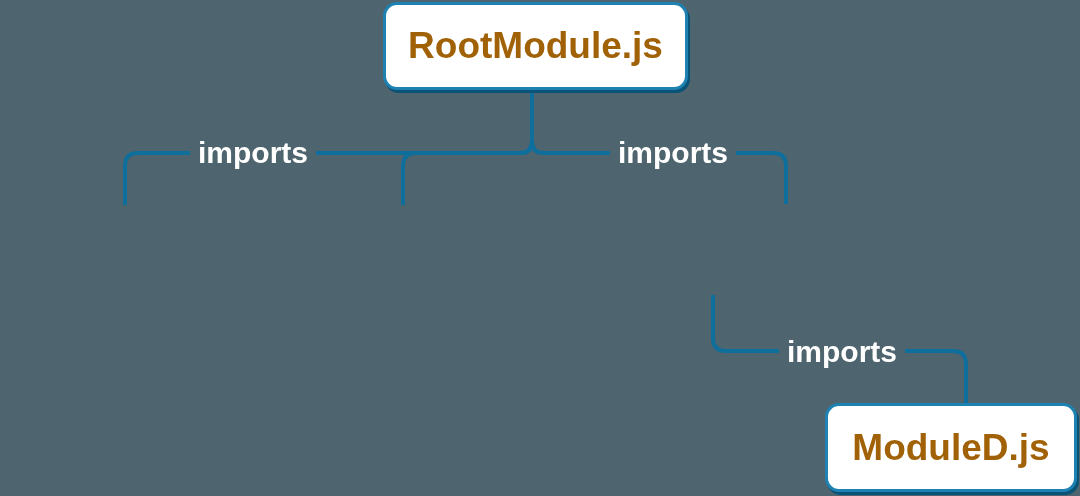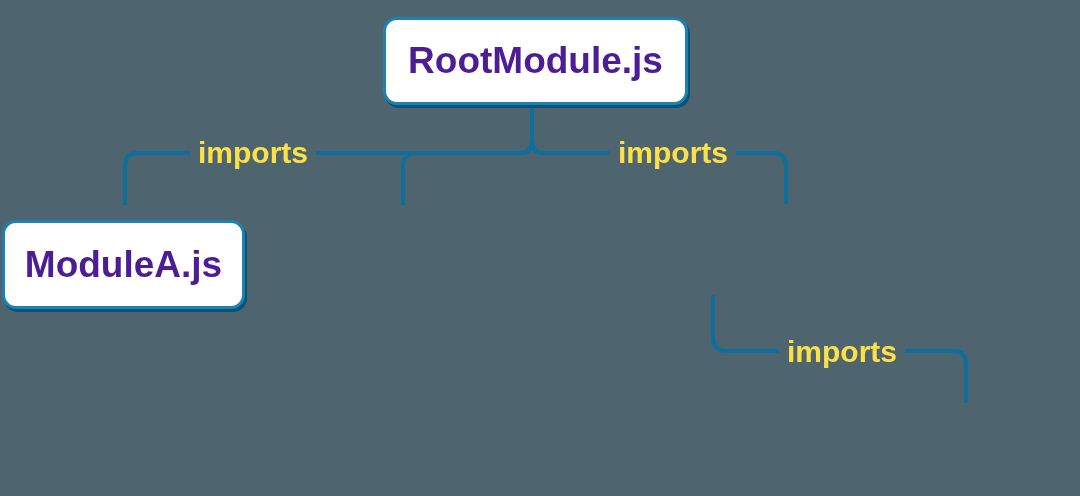--- a/index.html
+++ b/index.html
@@ -31,37 +31,36 @@
   .node {
     position: absolute;
     box-sizing: border-box;
     background: #ffffff;
     border: 3px solid #1d82b2;
     border-radius: 14px;
     box-shadow: 2px 3px 0 0 #0b5277;
     display: flex;
     align-items: center;
     justify-content: center;
-    color: #4c1d95;
+    color: #a16207;
     font-size: 37px;
     font-weight: bold;
     white-space: nowrap;
-    margin-top: 15px;
   }
   .node-root { left: 383px; top: 2px;   width: 305px; height: 88px; }
   .node-a    { left: 2px;   top: 205px; width: 243px; height: 89px; }
   .node-b    { left: 288px; top: 205px; width: 258px; height: 89px; }
   .node-c    { left: 612px; top: 204px; width: 265px; height: 91px; }
   .node-d    { left: 825px; top: 403px; width: 252px; height: 89px; }
   .edge-label {
     position: absolute;
     transform: translate(-50%, -50%);
     background: #4e646e;
     padding: 2px 8px;
-    color: #fde047;
+    color: #ffffff;
     font-size: 30px;
     font-weight: bold;
     line-height: 1;
     white-space: nowrap;
   }
   .edge-label-1 { left: 253px; top: 153px; }
   .edge-label-2 { left: 673px; top: 153px; }
   .edge-label-3 { left: 842px; top: 352px; }
 </style>
 </head>
@@ -72,21 +71,21 @@
   <svg class="edges" viewBox="0 0 1080 496" xmlns="http://www.w3.org/2000/svg">
     <path d="M532 90 V141 Q532 153 520 153 H138 Q125 153 125 166 V205"></path>
     <path d="M532 90 V141 Q532 153 520 153 H416 Q403 153 403 166 V205"></path>
     <path d="M532 90 V141 Q532 153 544 153 H773 Q786 153 786 166 V204"></path>
     <path d="M713 295 V338 Q713 351 726 351 H953 Q966 351 966 364 V403"></path>
   </svg>
 
   <div class="node node-root">
     <span>RootModule.js</span>
   </div>
-  <div class="node node-a">
-    <span>ModuleA.js</span>
+  <div class="node node-d">
+    <span>ModuleD.js</span>
   </div>
 
   <span class="edge-label edge-label-1">imports</span>
   <span class="edge-label edge-label-2">imports</span>
   <span class="edge-label edge-label-3">imports</span>
 
 </div>
 
 </body></html>

